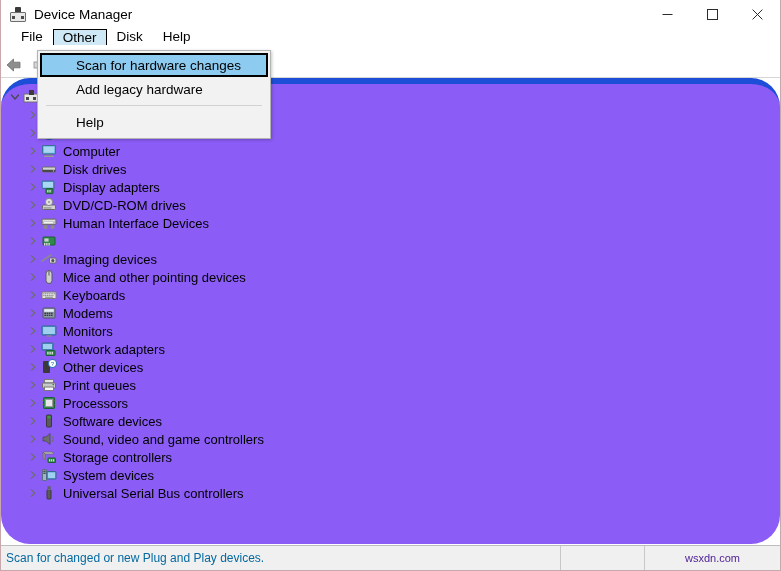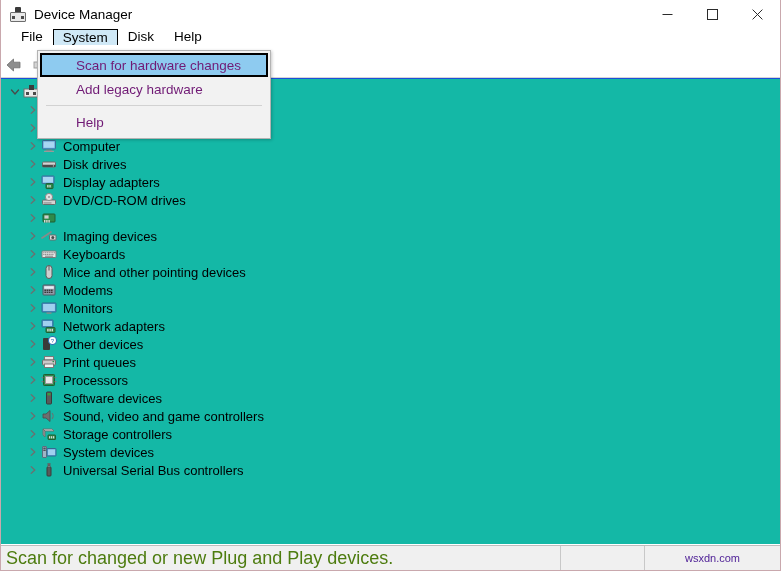--- a/index.html
+++ b/index.html
@@ -145,23 +145,24 @@
     background: #d0d0d0;
     margin: 0 3px;
   }
 
   
   .tree-pane {
     position: absolute;
     left: 0; top: 78px;
     right: 0;
     bottom: 26px;
-    background: #14b8a6;
-    border-top: 1px solid #1d4ed8;
+    background: #8b5cf6;
+    border-top: 6px solid #1d4ed8;
     overflow: hidden;
+    border-radius: 29px;
   }
   .tree-inner {
     position: absolute;
     left: 0; top: 0;
     width: 100%;
     padding-top: 4px;
   }
   .tree-row {
     display: flex;
     align-items: center;
@@ -205,21 +206,21 @@
     padding: 2px 0 4px 0;
     box-sizing: border-box;
     z-index: 40;
   }
   .dd-item {
     height: 24px;
     display: flex;
     align-items: center;
     padding-left: 36px;
     font-size: 13.5px;
-    color: #701a75;
+    color: #000000;
     box-sizing: border-box;
     cursor: default;
     margin: 0 2px;
   }
   .dd-item.selected {
     background: #8ecbf0;
     border: 2px solid #000000;
     padding-left: 34px;
     height: 24px;
   }
@@ -239,22 +240,22 @@
     background: #f0f0f0;
     border-top: 1px solid #bdbdbd;
     display: flex;
     align-items: stretch;
     box-sizing: border-box;
   }
   .sb-cell {
     display: flex;
     align-items: center;
     height: 100%;
-    font-size: 18px;
-    color: #4d7c0f;
+    font-size: 12px;
+    color: #0369a1;
     box-sizing: border-box;
   }
   .sb-main {
     flex: 0 0 560px;
     padding-left: 5px;
     border-right: 1px solid #c8c8c8;
   }
   .sb-mid {
     flex: 1 1 auto;
     border-right: 1px solid #c8c8c8;
@@ -296,21 +297,21 @@
         <svg width="11" height="11" viewBox="0 0 11 11">
           <line x1="0.6" y1="0.6" x2="10.4" y2="10.4" stroke="#2b2b2b" stroke-width="1"></line>
           <line x1="10.4" y1="0.6" x2="0.6" y2="10.4" stroke="#2b2b2b" stroke-width="1"></line>
         </svg>
       </div>
     </div>
   </div>
 
   <div class="menubar">
     <div class="menu-item">File</div>
-    <div class="menu-item open">System</div>
+    <div class="menu-item open">Other</div>
     <div class="menu-item">Disk</div>
     <div class="menu-item">Help</div>
   </div>
 
   <div class="toolbar">
     <div class="tb-btn">
       <svg width="18" height="16" viewBox="0 0 18 16">
         <path d="M8.5 2 L2 8 L8.5 14 L8.5 10.8 L15 10.8 L15 5.2 L8.5 5.2 Z" fill="#8e8e8e" stroke="#6f6f6f" stroke-width="0.8" stroke-linejoin="round"></path>
       </svg>
     </div>
@@ -422,39 +423,71 @@
             </svg></span>
           <span class="dev-label">DVD/CD-ROM drives</span>
         </div>
         <div class="tree-row child">
           <span class="twisty">
             <svg width="10" height="10" viewBox="0 0 10 10">
               <path d="M3.2 1.6 L6.8 5 L3.2 8.4" fill="none" stroke="#6e6e6e" stroke-width="1.3" stroke-linecap="round" stroke-linejoin="round"></path>
             </svg>
           </span>
           <span class="dev-icon"><svg width="16" height="16" viewBox="0 0 16 16">
+              <rect x="1" y="4" width="14" height="5.6" rx="0.8" fill="#bdbdbd" stroke="#6b6b6b"></rect>
+              <rect x="2.2" y="5.1" width="1.4" height="1.2" fill="#f2f2f2"></rect>
+              <rect x="4.2" y="5.1" width="1.4" height="1.2" fill="#f2f2f2"></rect>
+              <rect x="6.2" y="5.1" width="1.4" height="1.2" fill="#f2f2f2"></rect>
+              <rect x="8.2" y="5.1" width="1.4" height="1.2" fill="#f2f2f2"></rect>
+              <rect x="10.2" y="5.1" width="1.4" height="1.2" fill="#f2f2f2"></rect>
+              <rect x="12.2" y="5.1" width="1.4" height="1.2" fill="#f2f2f2"></rect>
+              <rect x="3" y="7" width="9" height="1.3" fill="#f2f2f2"></rect>
+              <rect x="2.5" y="10" width="4" height="4" rx="1.6" fill="#8a8a8a"></rect>
+              <rect x="9.5" y="10" width="4" height="4" rx="1.6" fill="#8a8a8a"></rect>
+            </svg></span>
+          <span class="dev-label">Human Interface Devices</span>
+        </div>
+        <div class="tree-row child">
+          <span class="twisty">
+            <svg width="10" height="10" viewBox="0 0 10 10">
+              <path d="M3.2 1.6 L6.8 5 L3.2 8.4" fill="none" stroke="#6e6e6e" stroke-width="1.3" stroke-linecap="round" stroke-linejoin="round"></path>
+            </svg>
+          </span>
+          <span class="dev-icon"><svg width="16" height="16" viewBox="0 0 16 16">
               <rect x="2" y="4" width="12" height="8" rx="0.8" fill="#2f8a4a" stroke="#1e5e33"></rect>
               <rect x="3.4" y="5.4" width="4.2" height="3.2" fill="#cfcfcf"></rect>
               <rect x="3" y="10" width="1.4" height="2.6" fill="#d9d9d9"></rect>
               <rect x="5.2" y="10" width="1.4" height="2.6" fill="#d9d9d9"></rect>
               <rect x="7.4" y="10" width="1.4" height="2.6" fill="#d9d9d9"></rect>
             </svg></span>
         </div>
         <div class="tree-row child">
           <span class="twisty">
             <svg width="10" height="10" viewBox="0 0 10 10">
               <path d="M3.2 1.6 L6.8 5 L3.2 8.4" fill="none" stroke="#6e6e6e" stroke-width="1.3" stroke-linecap="round" stroke-linejoin="round"></path>
             </svg>
           </span>
           <span class="dev-icon"><svg width="16" height="16" viewBox="0 0 16 16">
               <path d="M1 10 L10 4" stroke="#8a8a8a" stroke-width="1.6" stroke-linecap="round"></path>
               <rect x="8.5" y="7" width="6.5" height="5" rx="0.8" fill="#d9d9d9" stroke="#6b6b6b"></rect>
               <circle cx="11.8" cy="9.5" r="1.5" fill="#4a4a4a"></circle>
             </svg></span>
           <span class="dev-label">Imaging devices</span>
+        </div>
+        <div class="tree-row child">
+          <span class="twisty">
+            <svg width="10" height="10" viewBox="0 0 10 10">
+              <path d="M3.2 1.6 L6.8 5 L3.2 8.4" fill="none" stroke="#6e6e6e" stroke-width="1.3" stroke-linecap="round" stroke-linejoin="round"></path>
+            </svg>
+          </span>
+          <span class="dev-icon"><svg width="16" height="16" viewBox="0 0 16 16">
+              <rect x="5" y="1.5" width="6" height="13" rx="3" fill="#cfcfcf" stroke="#5a5a5a"></rect>
+              <line x1="8" y1="2" x2="8" y2="6.5" stroke="#5a5a5a" stroke-width="1"></line>
+            </svg></span>
+          <span class="dev-label">Mice and other pointing devices</span>
         </div>
         <div class="tree-row child">
           <span class="twisty">
             <svg width="10" height="10" viewBox="0 0 10 10">
               <path d="M3.2 1.6 L6.8 5 L3.2 8.4" fill="none" stroke="#6e6e6e" stroke-width="1.3" stroke-linecap="round" stroke-linejoin="round"></path>
             </svg>
           </span>
           <span class="dev-icon"><svg width="16" height="16" viewBox="0 0 16 16">
               <rect x="1" y="5" width="14" height="6.5" rx="0.8" fill="#e4e4e4" stroke="#7a7a7a"></rect>
               <rect x="2.2" y="6.2" width="1.3" height="1.1" fill="#8f8f8f"></rect>
@@ -474,32 +507,20 @@
             </svg></span>
           <span class="dev-label">Keyboards</span>
         </div>
         <div class="tree-row child">
           <span class="twisty">
             <svg width="10" height="10" viewBox="0 0 10 10">
               <path d="M3.2 1.6 L6.8 5 L3.2 8.4" fill="none" stroke="#6e6e6e" stroke-width="1.3" stroke-linecap="round" stroke-linejoin="round"></path>
             </svg>
           </span>
           <span class="dev-icon"><svg width="16" height="16" viewBox="0 0 16 16">
-              <rect x="5" y="1.5" width="6" height="13" rx="3" fill="#cfcfcf" stroke="#5a5a5a"></rect>
-              <line x1="8" y1="2" x2="8" y2="6.5" stroke="#5a5a5a" stroke-width="1"></line>
-            </svg></span>
-          <span class="dev-label">Mice and other pointing devices</span>
-        </div>
-        <div class="tree-row child">
-          <span class="twisty">
-            <svg width="10" height="10" viewBox="0 0 10 10">
-              <path d="M3.2 1.6 L6.8 5 L3.2 8.4" fill="none" stroke="#6e6e6e" stroke-width="1.3" stroke-linecap="round" stroke-linejoin="round"></path>
-            </svg>
-          </span>
-          <span class="dev-icon"><svg width="16" height="16" viewBox="0 0 16 16">
               <rect x="2" y="3" width="12" height="10" rx="0.8" fill="#8f9aa8" stroke="#4f5865"></rect>
               <rect x="3.2" y="4.2" width="9.6" height="2.6" fill="#e8eef5"></rect>
               <rect x="3.4" y="7.6" width="1.6" height="1.4" fill="#3a3a3a"></rect>
               <rect x="5.6" y="7.6" width="1.6" height="1.4" fill="#3a3a3a"></rect>
               <rect x="7.8" y="7.6" width="1.6" height="1.4" fill="#3a3a3a"></rect>
               <rect x="10" y="7.6" width="1.6" height="1.4" fill="#3a3a3a"></rect>
               <rect x="3.4" y="9.6" width="1.6" height="1.4" fill="#3a3a3a"></rect>
               <rect x="5.6" y="9.6" width="1.6" height="1.4" fill="#3a3a3a"></rect>
               <rect x="7.8" y="9.6" width="1.6" height="1.4" fill="#3a3a3a"></rect>
               <rect x="10" y="9.6" width="1.6" height="1.4" fill="#3a3a3a"></rect>

